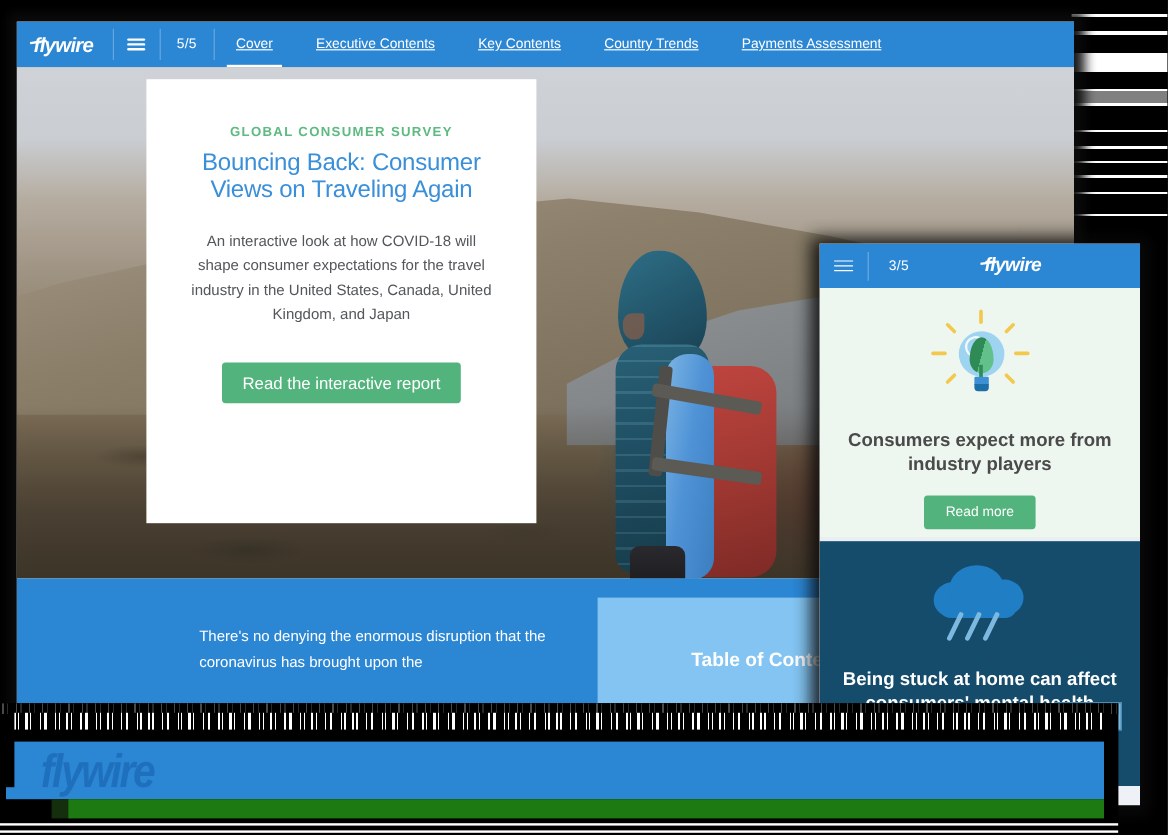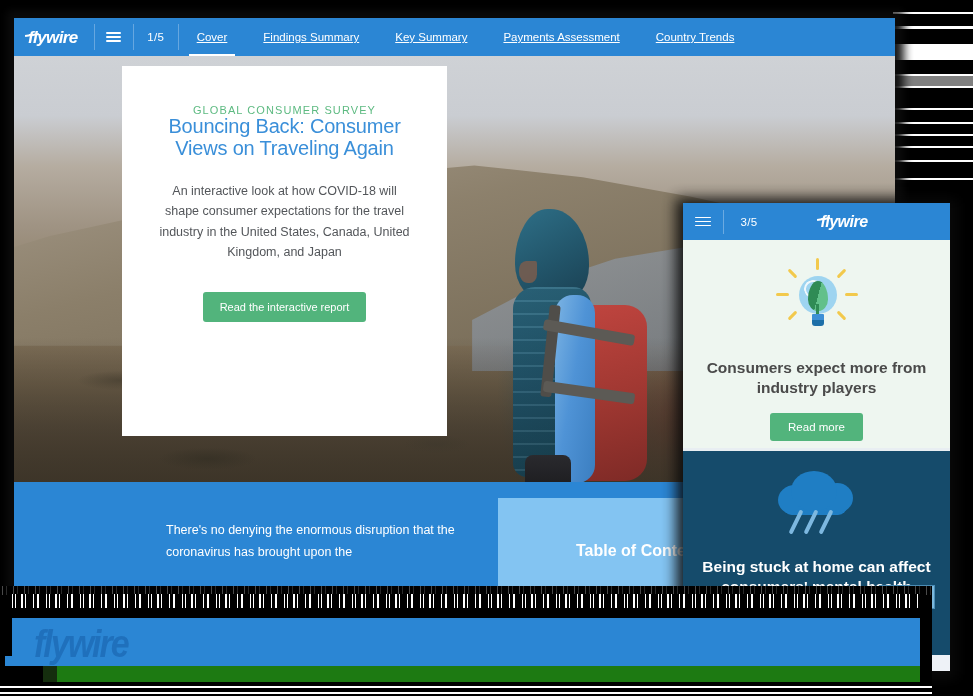--- a/index.html
+++ b/index.html
@@ -347,42 +347,42 @@
     left: 108px; top: 10px;
     width: 325px; height: 370px;
     background: #ffffff;
     text-align: center;
     padding: 38px 26px 0 26px;
   }
   .eyebrow {
     font-size: 11px;
     letter-spacing: 1.1px;
     color: #5dba81;
-    font-weight: 400;
-    margin-bottom: 0;
+    font-weight: 700;
+    margin-bottom: 10px;
   }
   .cover-title {
     font-size: 20px;
     line-height: 1.08;
     color: #3a8fd9;
     font-weight: 400;
     margin-bottom: 22px;
     letter-spacing: -0.2px;
   }
   .cover-sub {
     font-size: 12.5px;
     line-height: 1.62;
     color: #53565a;
     margin: 0 6px 30px 6px;
   }
   .btn-green {
     display: inline-block;
     background: #52b47c;
     color: #ffffff;
-    font-size: 11px;
+    font-size: 14px;
     padding: 9px 17px;
     border: none;
     border-radius: 3px;
     cursor: pointer;
     font-family: "Liberation Sans", sans-serif;
   }
 
   
   .blue-band {
     position: relative;
@@ -612,28 +612,28 @@
       </div>
       <div class="nav-divider"></div>
       <div class="nav-burger">
         <div class="burger-lines">
           <span></span>
             <span></span>
             <span></span>
         </div>
       </div>
       <div class="nav-divider"></div>
-      <div class="nav-pageno">1/5</div>
+      <div class="nav-pageno">5/5</div>
       <div class="nav-divider"></div>
       <div class="nav-tabs">
         <div class="nav-tab active">Cover</div>
-        <div class="nav-tab">Findings Summary</div>
-        <div class="nav-tab">Key Summary</div>
+        <div class="nav-tab">Executive Contents</div>
+        <div class="nav-tab">Key Contents</div>
+        <div class="nav-tab">Country Trends</div>
         <div class="nav-tab">Payments Assessment</div>
-        <div class="nav-tab">Country Trends</div>
       </div>
     </div>
 
     <div class="hero">
       <div class="hero-photo">
         <div class="ridge"></div>
         <div class="ridge-2"></div>
         <div class="scree"></div>
         <div class="light-streak-1"></div>
         <div class="light-streak-2"></div>

